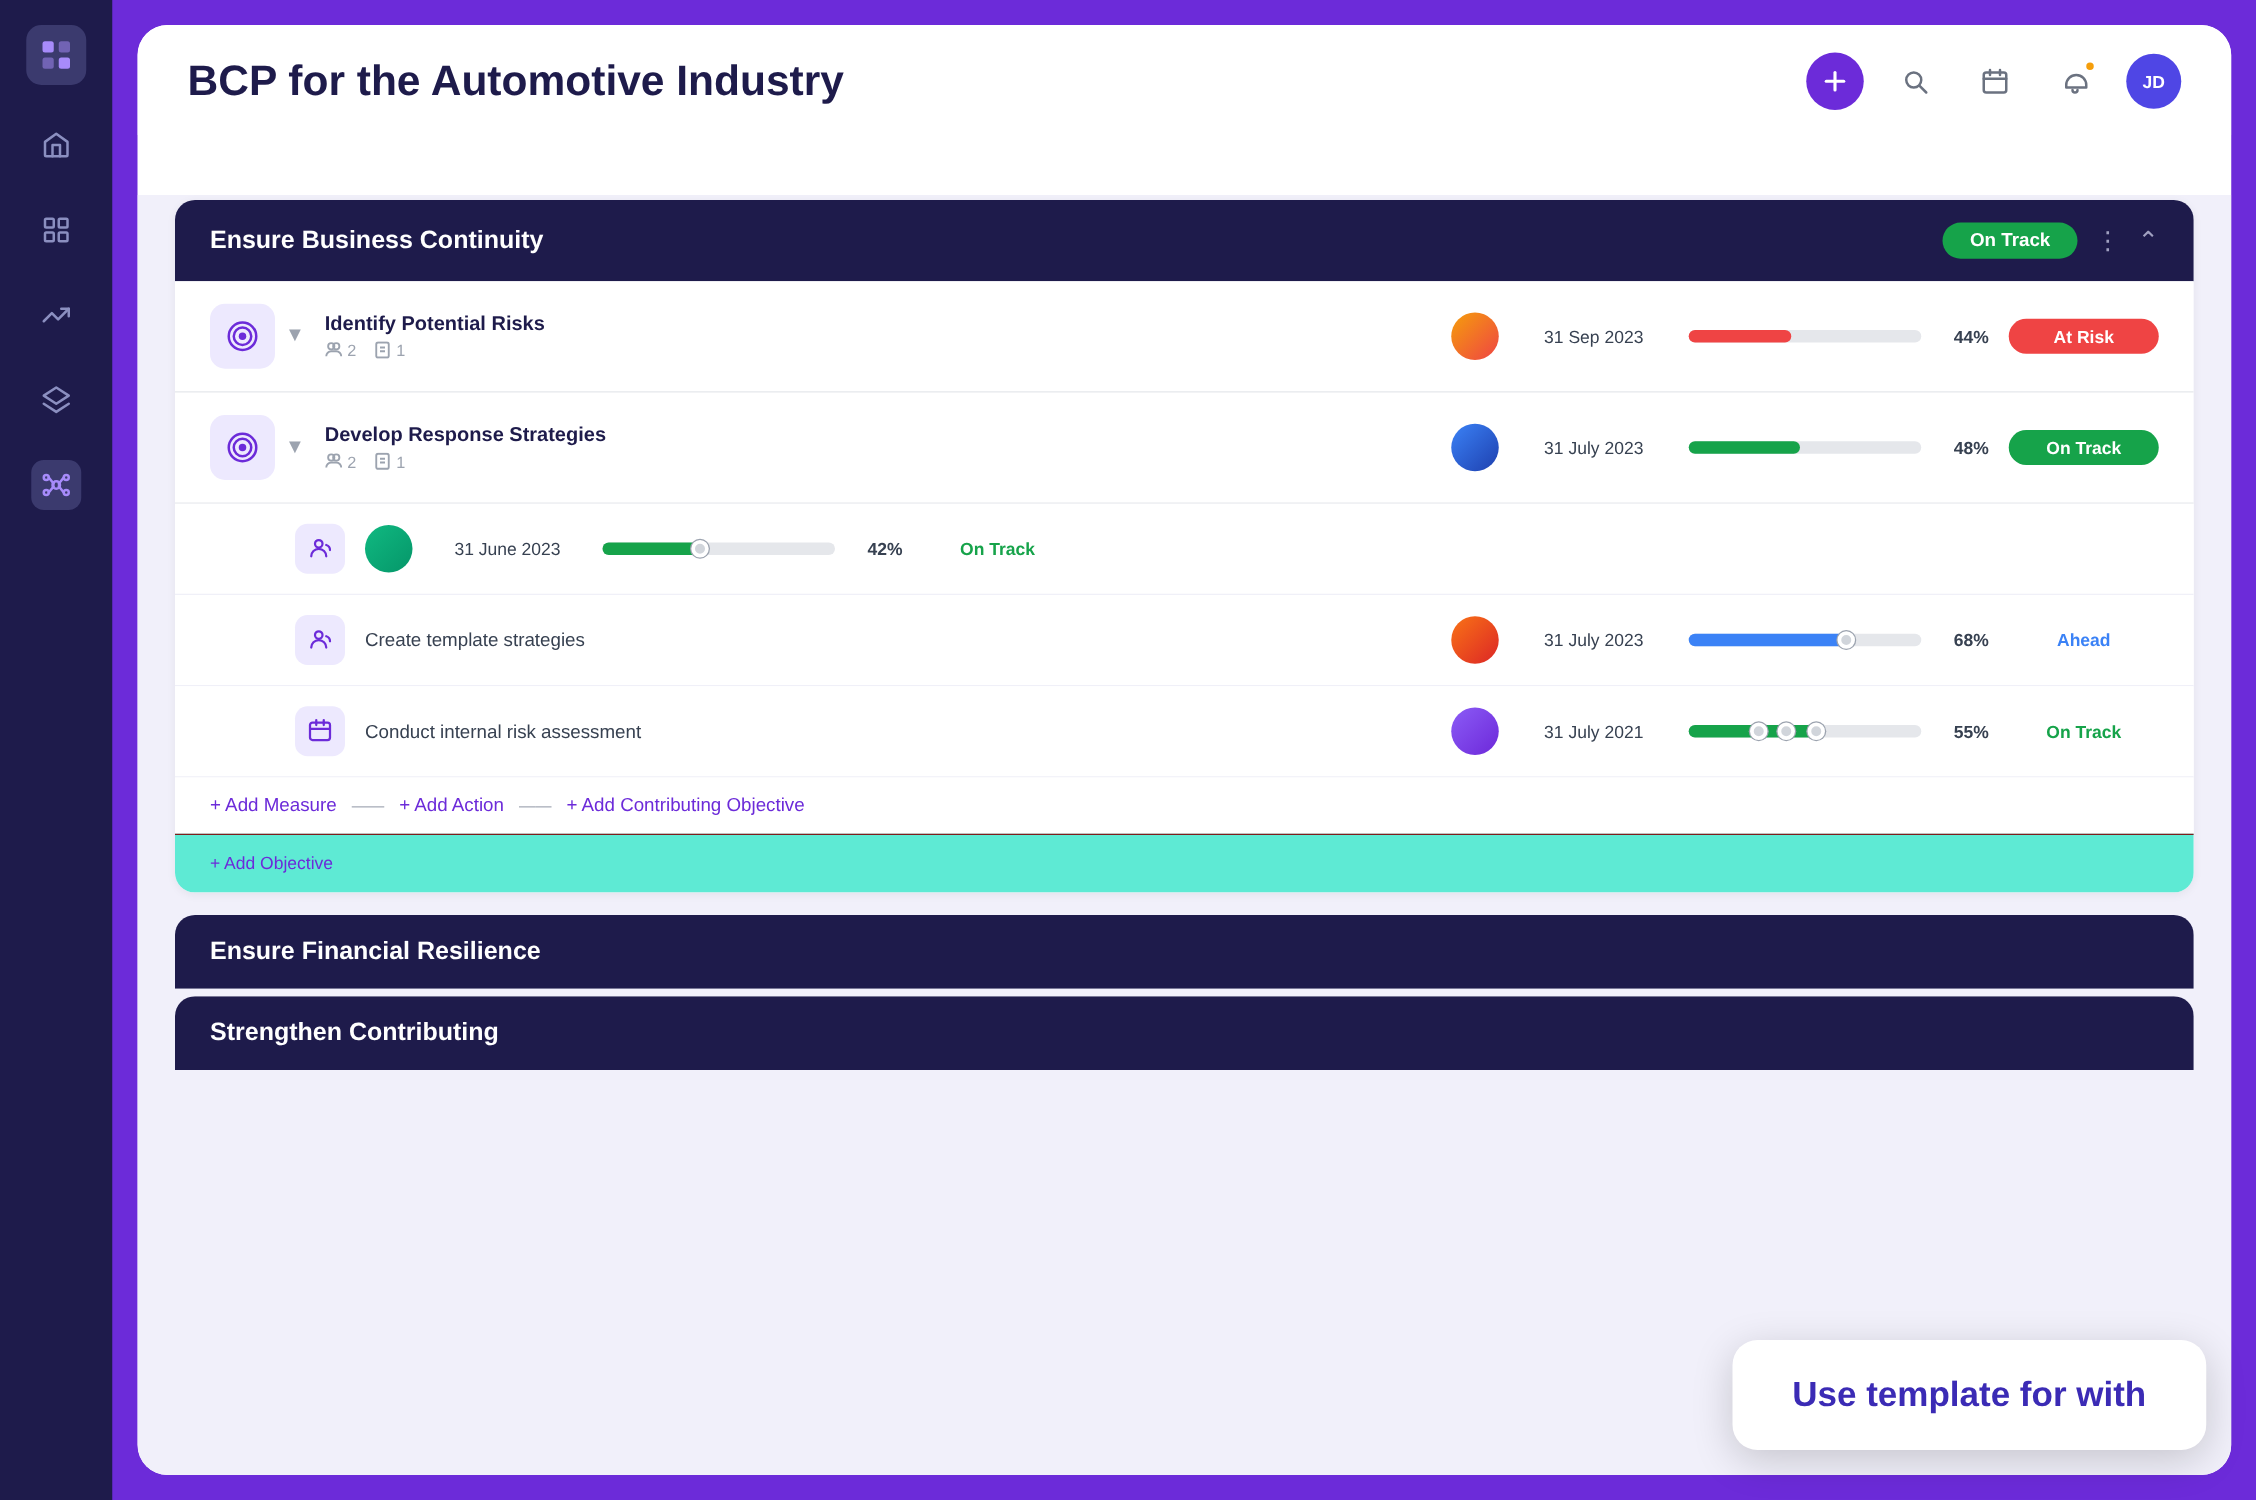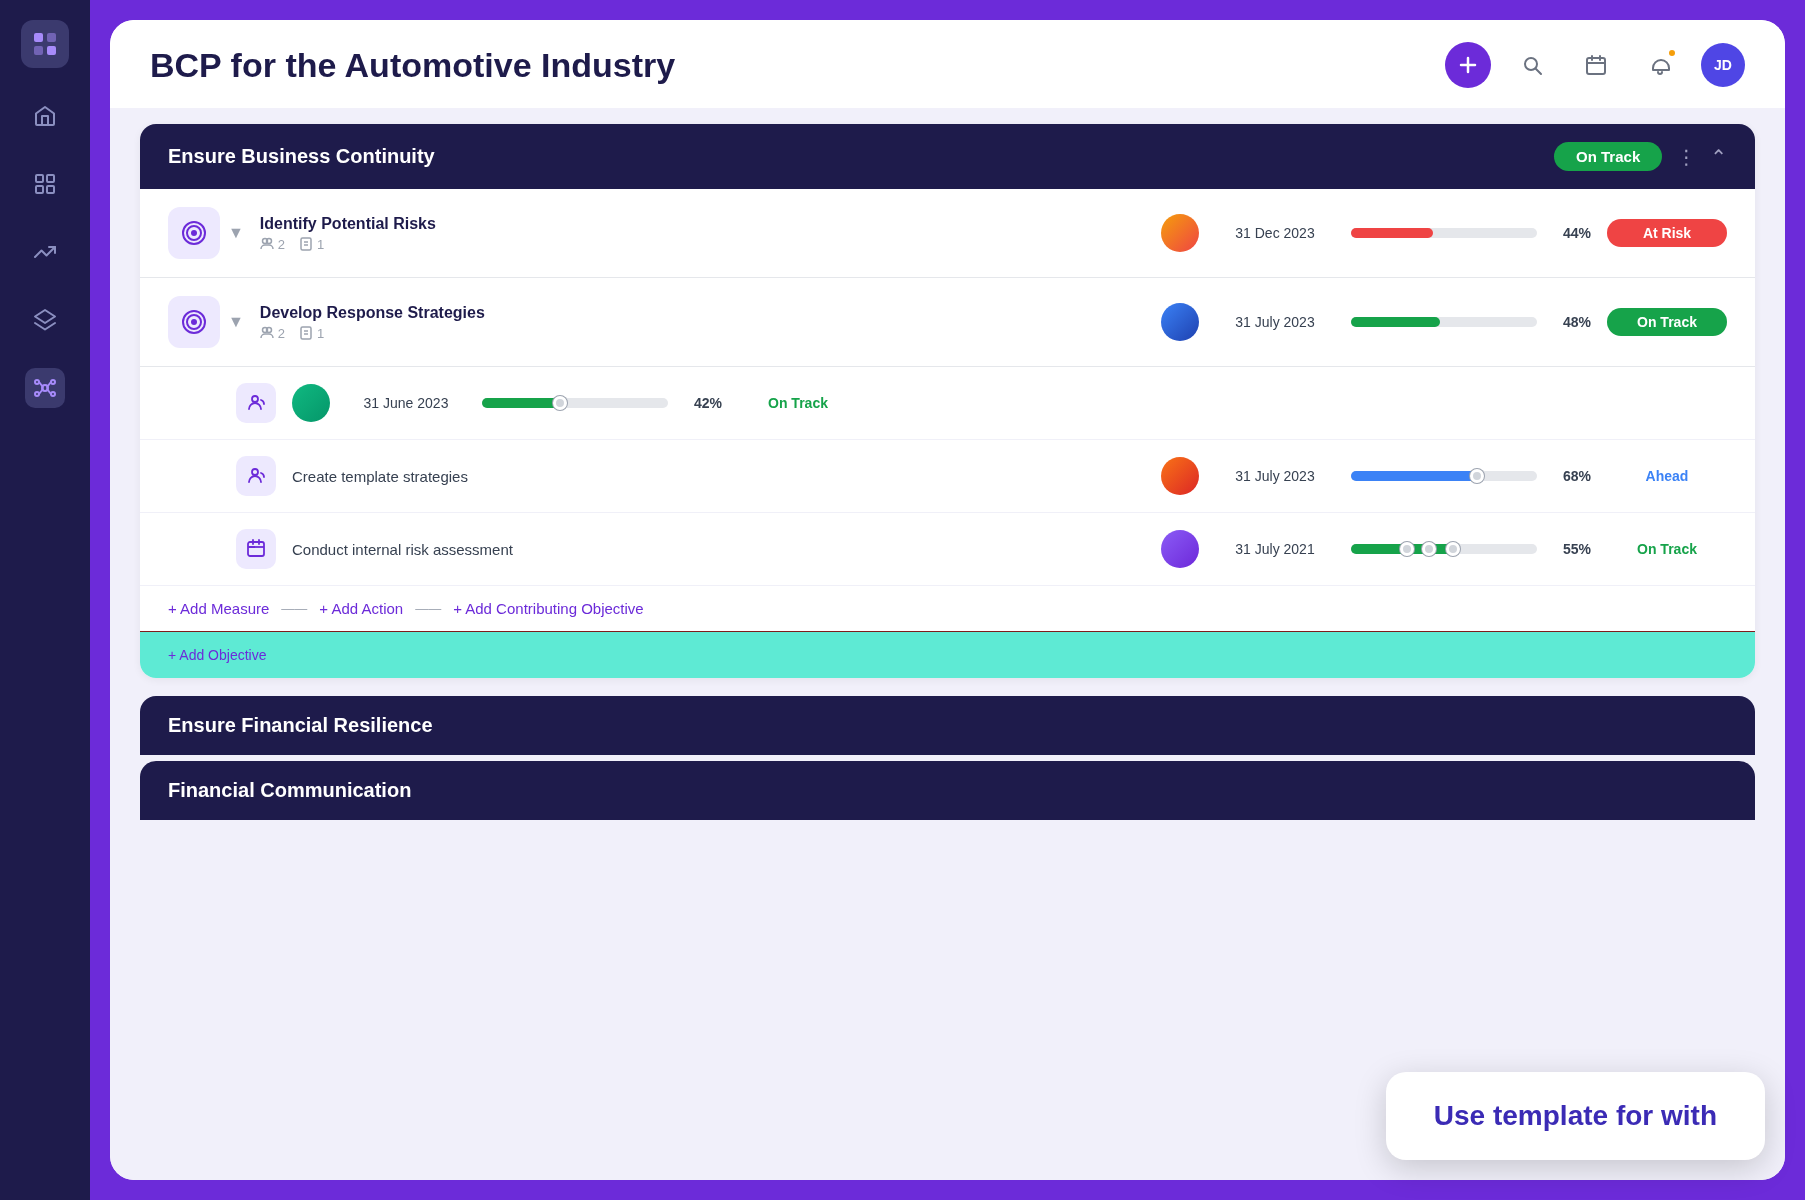--- a/index.html
+++ b/index.html
@@ -134,23 +134,24 @@
       color: #fff;
       font-weight: 700;
       font-size: 14px;
       cursor: pointer;
     }
 
     
     .content-area {
       flex: 1;
       overflow-y: auto;
-      padding: 16px 30px 30px 30px;
+      padding: 4px 30px 30px 30px;
       background: #f1f0fa;
       border-radius: 0 0 24px 24px;
+      margin-top: 48px;
     }
 
     
     .section-block {
       border-radius: 16px;
       overflow: hidden;
       margin-bottom: 18px;
       box-shadow: 0 2px 8px rgba(0,0,0,0.06);
     }
     .section-header {
@@ -552,21 +553,21 @@
                   <svg width="14" height="14" viewBox="0 0 14 14" fill="none" stroke="#9ca3af" stroke-width="1.5">
                       <rect x="2" y="1" width="10" height="12" rx="1.5"></rect>
                       <line x1="5" y1="5" x2="9" y2="5"></line>
                       <line x1="5" y1="8" x2="9" y2="8"></line>
                     </svg>
                   <span>1</span>
                 </span>
               </div>
             </div>
             <div class="avatar-small av1"></div>
-            <div class="date-col">31 Dec 2023</div>
+            <div class="date-col">31 Sep 2023</div>
             <div class="progress-col">
               <div class="progress-bar-bg">
                 <div class="progress-bar-fill" style="width:44%; background:#ef4444;"></div>
               </div>
               <span class="progress-pct">44%</span>
             </div>
             <span class="status-badge status-at-risk">At Risk</span>
           </div>
 
           <div class="objective-row">
@@ -691,21 +692,21 @@
       </div>
 
       <div class="section-block-partial">
         <div class="section-header">
           <span class="section-title">Ensure Financial Resilience</span>
         </div>
       </div>
 
       <div class="section-block-partial">
         <div class="section-header">
-          <span class="section-title">Financial Communication</span>
+          <span class="section-title">Strengthen Contributing</span>
         </div>
       </div>
 
     </div>
   </div>
 
   <div class="bottom-cta">
     <span class="bottom-cta-text">Use template for with</span>
   </div>
 

